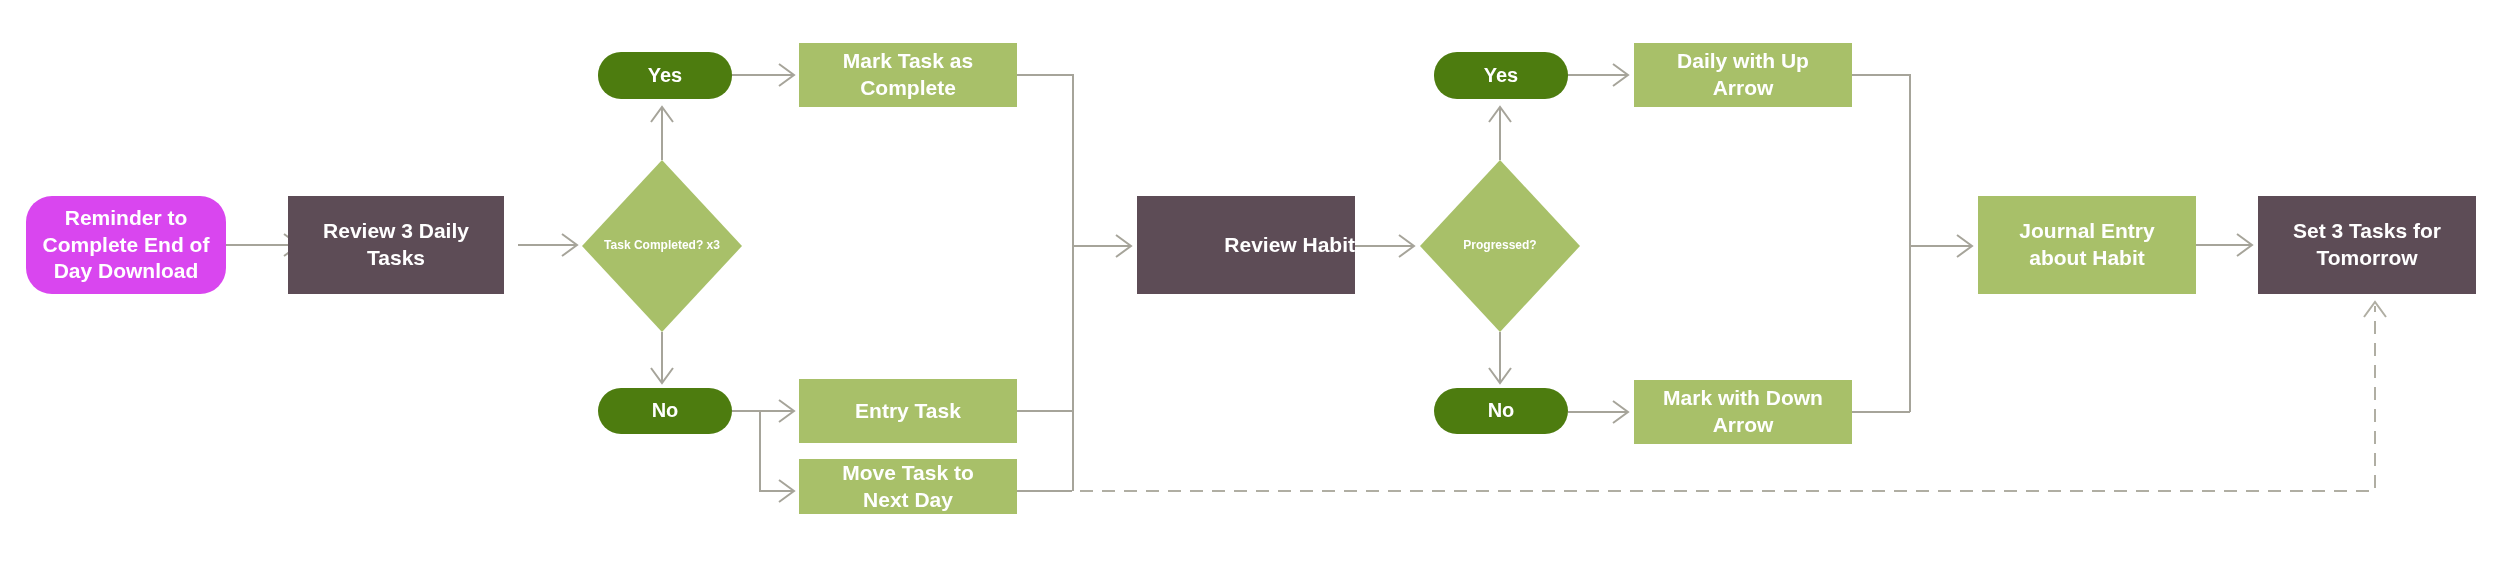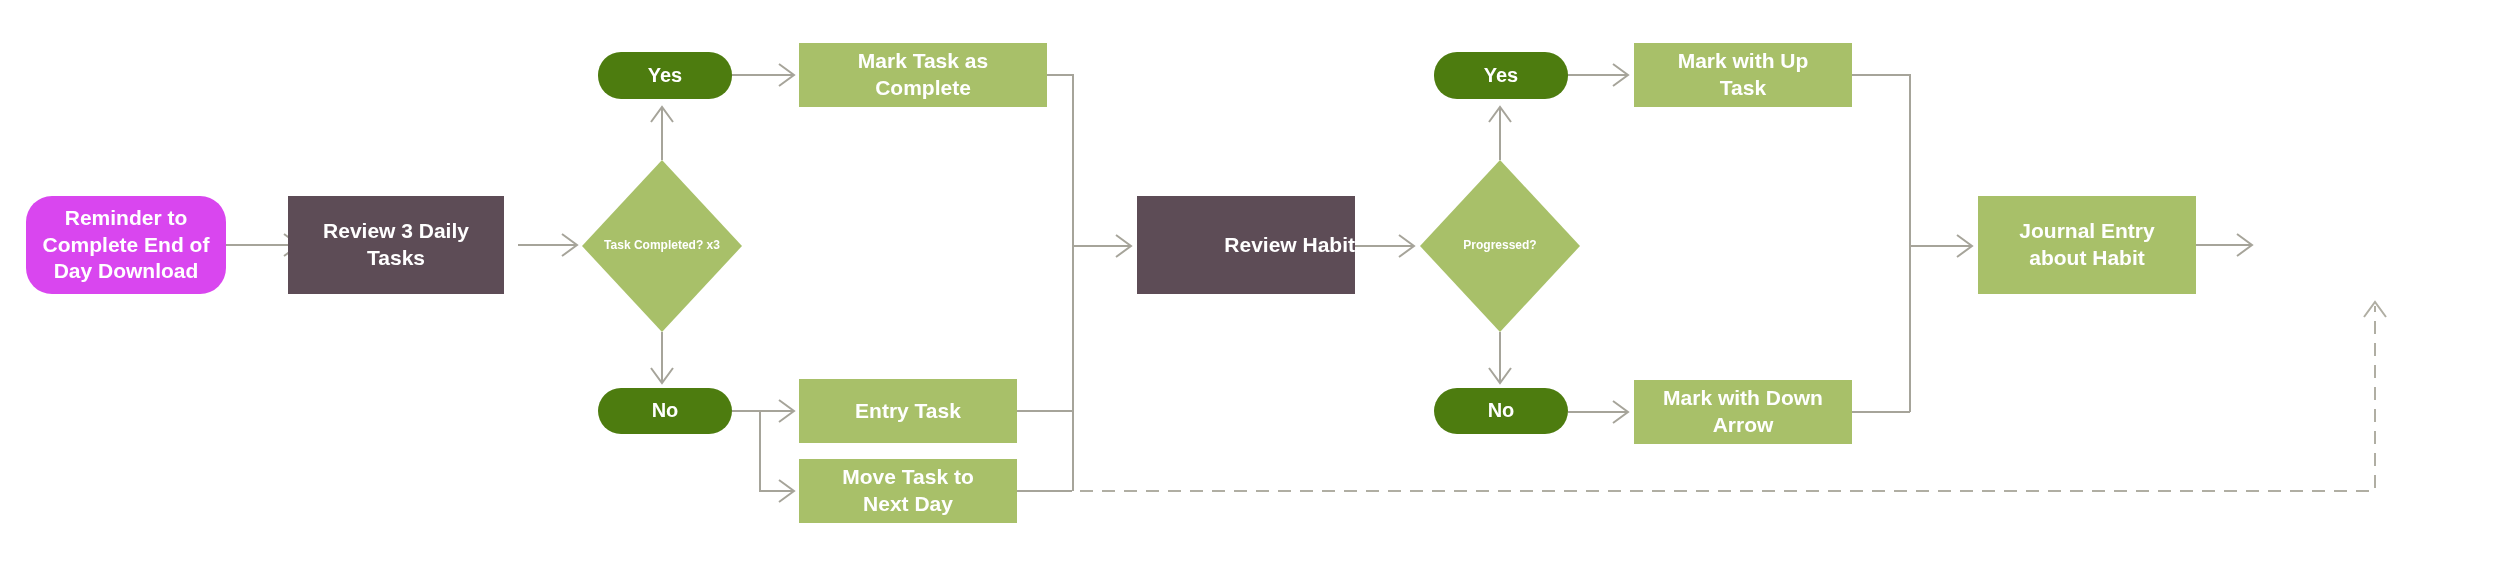--- a/index.html
+++ b/index.html
@@ -136,58 +136,61 @@
   </div>
 
   <div class="node decision" style="left:582px; top:160px; width:160px; height:172px;">
     <span style="max-width:122px;">Task Completed? x3</span>
   </div>
 
   <div class="node answer" style="left:598px; top:52px; width:134px; height:47px;">
     <span>Yes</span>
   </div>
 
-  <div class="node action" style="left:799px; top:43px; width:248px; height:64px;">
+  <div class="node action" style="left:799px; top:43px; width:218px; height:64px;">
     <span style="max-width:152px;">Mark Task as Complete</span>
   </div>
 
   <div class="node answer" style="left:598px; top:388px; width:134px; height:46px;">
     <span>No</span>
   </div>
 
   <div class="node action" style="left:799px; top:379px; width:218px; height:64px;">
     <span style="max-width:180px;">Entry Task</span>
   </div>
 
-  <div class="node action" style="left:799px; top:459px; width:218px; height:64px;">
+  <div class="node action" style="left:799px; top:459px; width:218px; height:55px;">
     <span style="max-width:142px;">Move Task to Next Day</span>
   </div>
 
   <div class="node process" style="left:1137px; top:196px; width:218px; height:98px;justify-content:flex-end;">
     <span style="max-width:190px;">Review Habit</span>
   </div>
 
   <div class="node decision" style="left:1420px; top:160px; width:160px; height:172px;">
     <span style="max-width:150px;">Progressed?</span>
   </div>
 
   <div class="node answer" style="left:1434px; top:52px; width:134px; height:47px;">
     <span>Yes</span>
   </div>
 
   <div class="node action" style="left:1634px; top:43px; width:218px; height:64px;">
-    <span style="max-width:152px;">Mark with Up Task</span>
+    <span style="max-width:152px;">Daily with Up Arrow</span>
   </div>
 
   <div class="node answer" style="left:1434px; top:388px; width:134px; height:46px;">
     <span>No</span>
   </div>
 
   <div class="node action" style="left:1634px; top:380px; width:218px; height:64px;">
     <span style="max-width:172px;">Mark with Down Arrow</span>
   </div>
 
   <div class="node action" style="left:1978px; top:196px; width:218px; height:98px;justify-content:center;">
     <span style="max-width:152px;">Journal Entry about Habit</span>
   </div>
 
+  <div class="node process" style="left:2258px; top:196px; width:218px; height:98px;">
+    <span style="max-width:160px;">Set 3 Tasks for Tomorrow</span>
+  </div>
 
 </div>
 
 </body></html>

